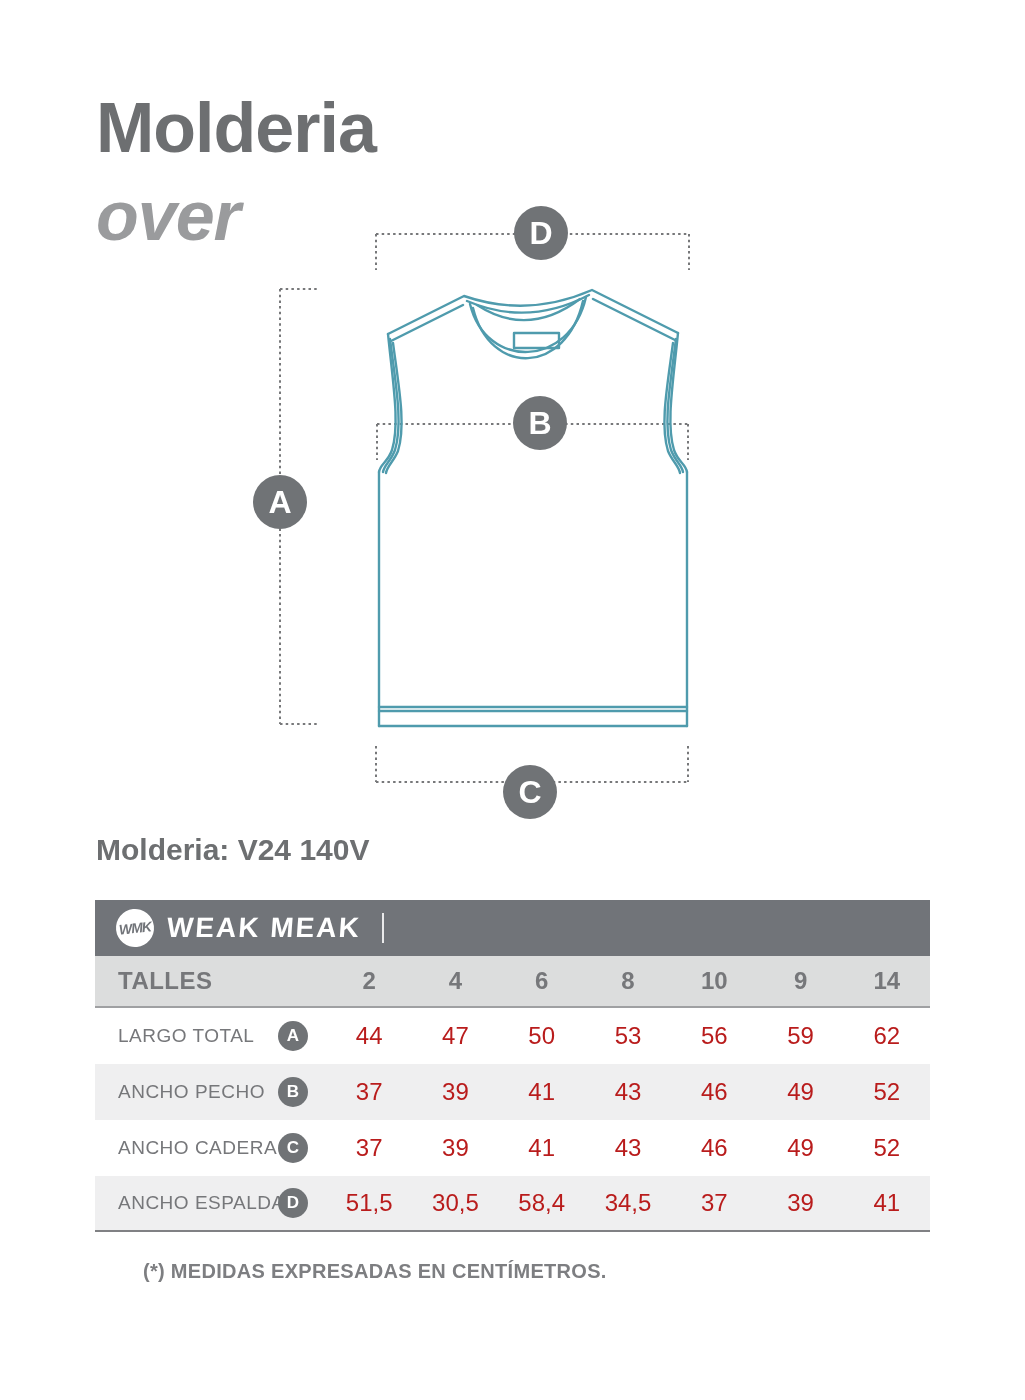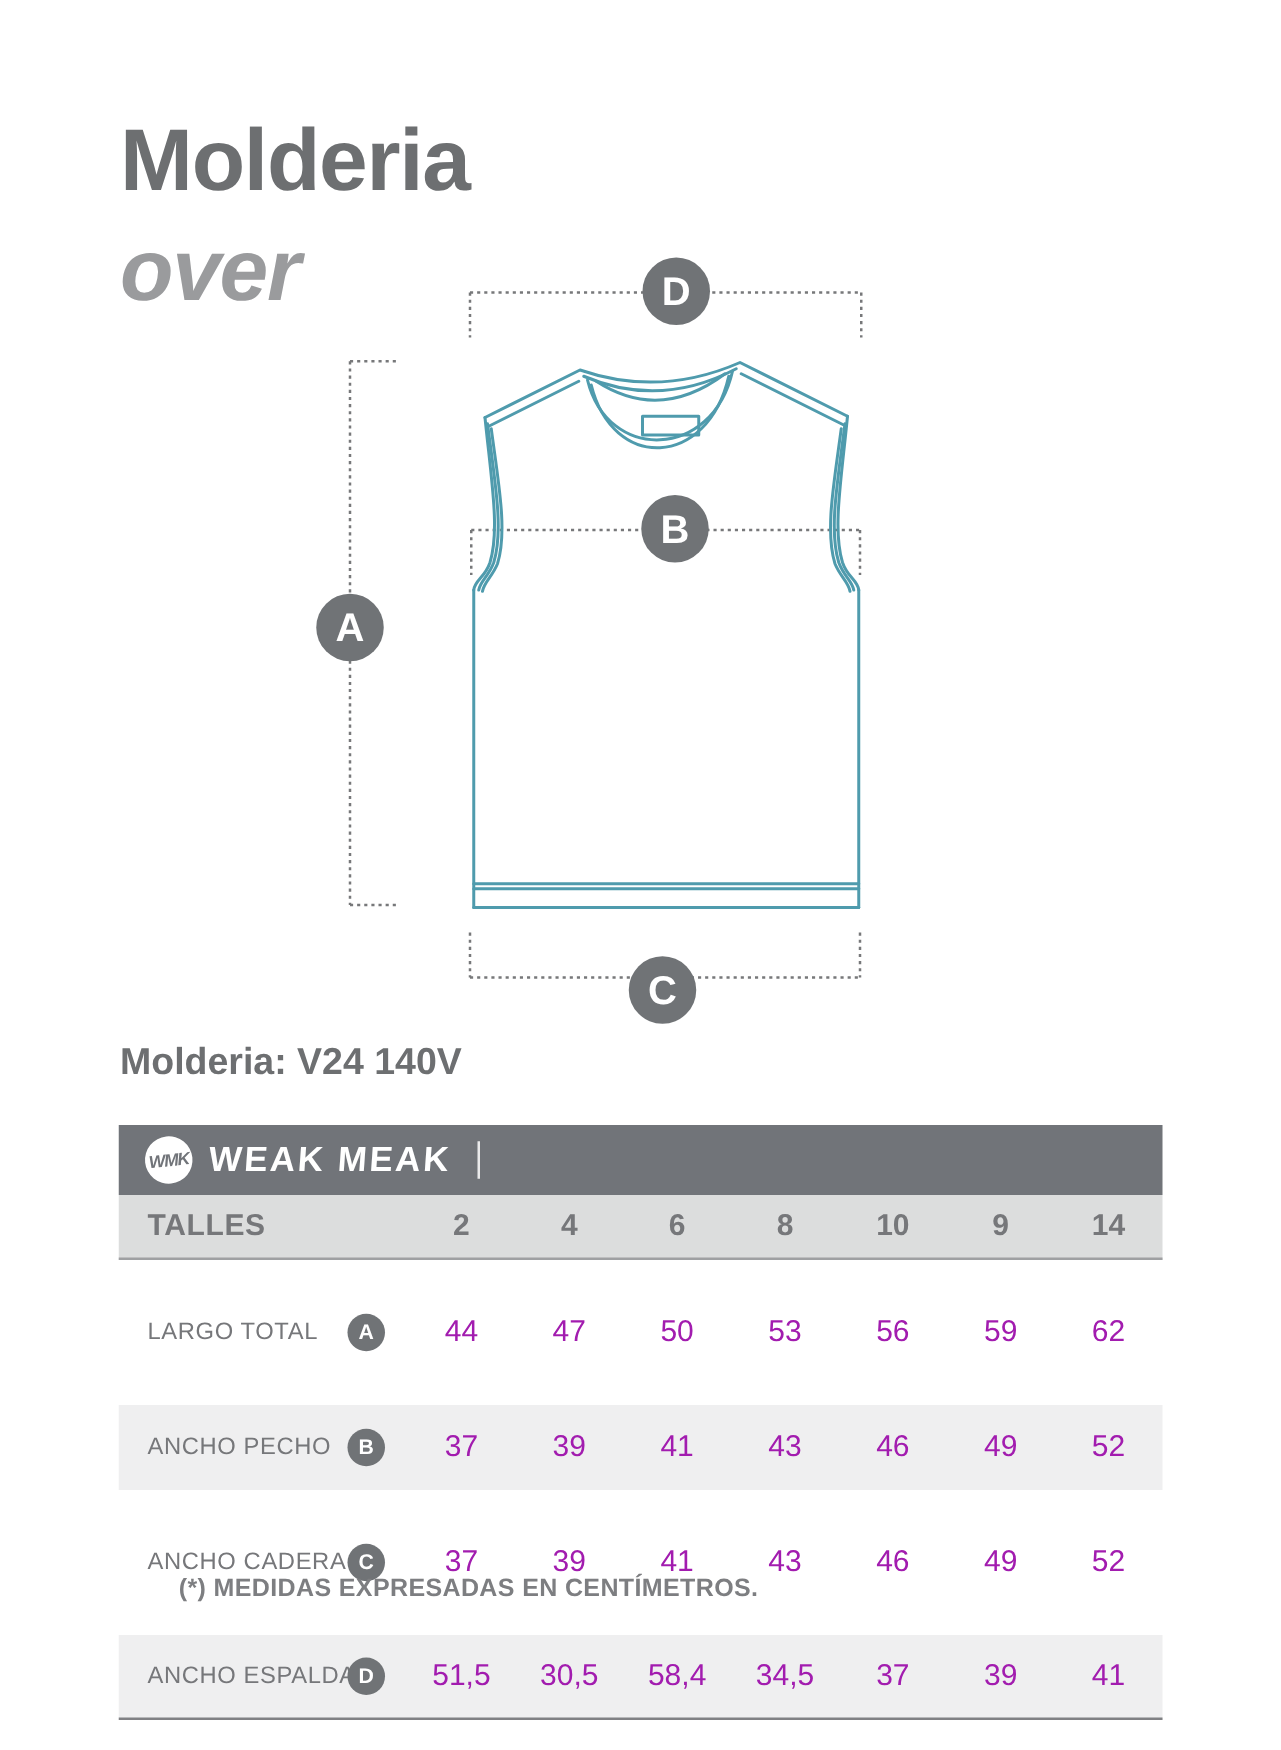--- a/index.html
+++ b/index.html
@@ -25,26 +25,26 @@
   .logo-circle{width:38px;height:38px;border-radius:50%;background:#fff;margin-left:21px;display:flex;align-items:center;justify-content:center;color:#717479;font-weight:bold;font-style:italic;font-size:14px;letter-spacing:-1px;transform:rotate(-6deg);flex:0 0 auto;}
   .brand-name{margin-left:13px;font-size:28px;font-weight:bold;letter-spacing:2px;transform:skewX(-4deg);white-space:nowrap;}
   .header-divider{width:2px;height:30px;background:rgba(255,255,255,.85);margin:0 19px 0 21px;flex:0 0 auto;}
   .header-title{font-size:25px;font-weight:normal;letter-spacing:1.5px;white-space:nowrap;}
 
   .trow{display:grid;grid-template-columns:160px 48px repeat(7,1fr);align-items:center;box-sizing:border-box;padding-left:23px;}
   .row-sizes{height:52px;background:#dcdddd;border-bottom:2px solid #9fa0a2;}
   .row-sizes .sizes-label{font-size:24px;font-weight:bold;color:#76777a;letter-spacing:.5px;}
   .row-sizes .size-cell{font-size:24px;font-weight:bold;color:#76777a;text-align:center;}
 
-  .data-row{height:68px;margin-top:24px;}
+  .data-row{height:56px;}
   .data-row.alt{background:#efeff0;}
   .data-row:last-child{border-bottom:2px solid #808184;}
   .row-label{font-size:19px;color:#76777a;letter-spacing:.5px;white-space:nowrap;}
   .row-badge{width:30px;height:30px;border-radius:50%;background:#707376;color:#fff;font-size:17px;font-weight:bold;display:flex;align-items:center;justify-content:center;justify-self:start;}
-  .value-cell{font-size:24px;color:#a21caf;text-align:center;}
+  .value-cell{font-size:24px;color:#b91c1c;text-align:center;}
 
   .footnote{position:absolute;left:117px;top:1260px;font-size:20px;font-weight:bold;color:#7d7e81;letter-spacing:.3px;margin-left:26px;}
 </style>
 </head>
 <body>
 
 <div class="title-1">Molderia</div>
 <div class="title-2">over</div>
 
 <svg class="diagram-svg" width="1025" height="1400" viewBox="0 0 1025 1400">

